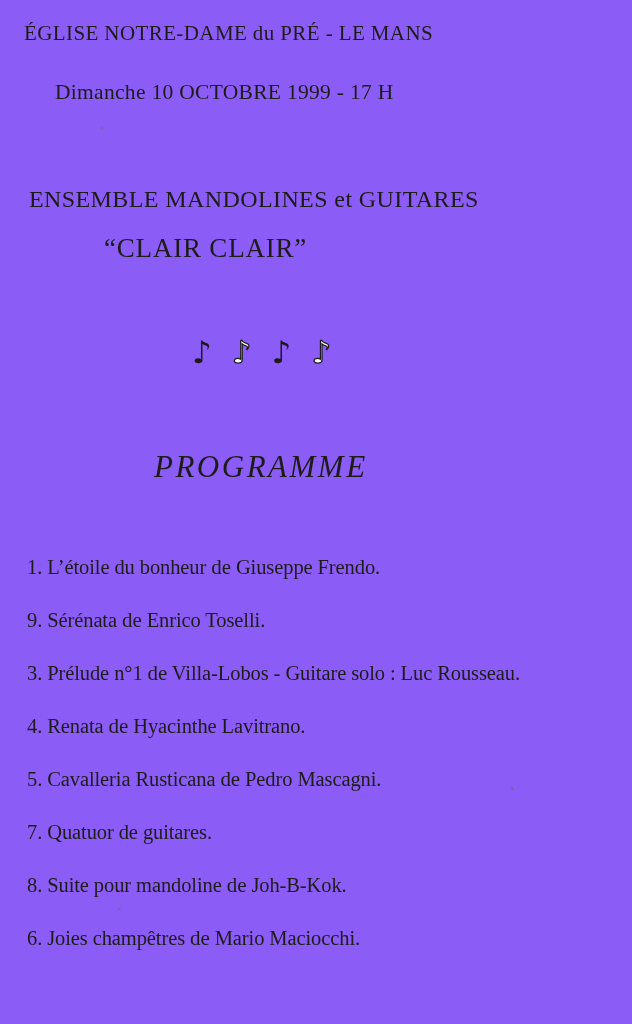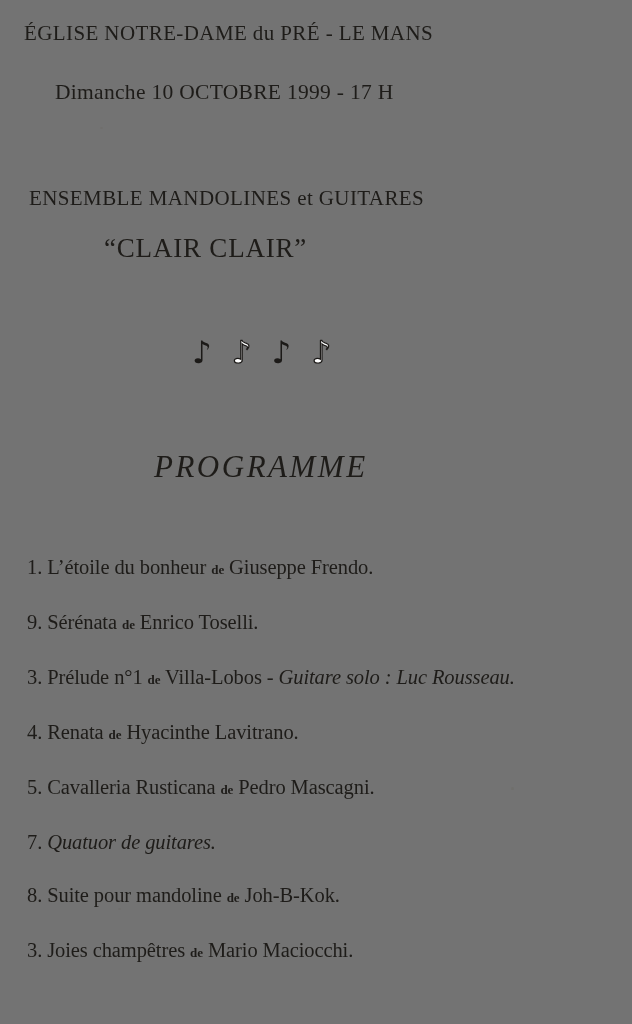--- a/index.html
+++ b/index.html
@@ -4,49 +4,49 @@
 <style>
   html,body{margin:0;padding:0;}
   body{
     width:632px;height:1024px;
     background:#e9e9e7;
     font-family:"Liberation Serif","DejaVu Serif",serif;
   }
   .page{
     position:relative;
     width:632px;height:1024px;
-    background:#737373;
+    background:#8b5cf6;
     color:#1e1c19;
     overflow:hidden;
   }
   .line{position:absolute;white-space:nowrap;}
   .church{left:24px;top:21px;font-size:21px;letter-spacing:0.4px;}
   .date{left:55px;top:80px;font-size:21.5px;letter-spacing:0.3px;text-align:center;}
-  .ensemble{left:29px;top:186px;font-size:21px;letter-spacing:0.4px;}
+  .ensemble{left:29px;top:186px;font-size:24px;letter-spacing:0.4px;}
   .group{left:104px;top:233px;font-size:27px;letter-spacing:0.8px;}
   .notes{
     position:absolute;left:192px;top:332px;
     display:flex;gap:20px;
     font-family:"DejaVu Sans",sans-serif;
     font-size:31px;line-height:40px;
   }
   .note{color:#1c1a18;}
   .note-outline{color:#8f8d8a;}
   @supports (-webkit-text-stroke: 1px black){
     .note-outline{color:#ffffff;-webkit-text-stroke:1.25px #1c1a18;}
   }
   .prog-title{left:154px;top:449px;font-size:31px;letter-spacing:2.5px;font-style:italic;}
   .prog-list{position:absolute;left:27px;top:557px;right:8px;}
   .prog-item{
     font-size:20.5px;line-height:21px;margin-bottom:32px;
     white-space:nowrap;letter-spacing:-0.1px;
   }
   .seg-normal{}
-  .seg-small{font-size:13px;font-weight:bold;}
-  .seg-italic{font-style:italic;margin-top:12px;}
+  .seg-small{font-size:21px;}
+  .seg-italic{margin-top:12px;}
   .speck{position:absolute;background:#6f6d6a;border-radius:50%;opacity:.55;}
   .speck1{left:100px;top:127px;width:3px;height:2px;}
   .speck2{left:511px;top:787px;width:3px;height:3px;opacity:.7;}
   .speck3{left:118px;top:908px;width:3px;height:2px;}
 </style>
 </head>
 <body>
 
 <div class="page">
   <div class="line church">ÉGLISE NOTRE-DAME du PRÉ - LE MANS</div>
@@ -61,18 +61,18 @@
     </div>
   <div class="line prog-title">PROGRAMME</div>
   <div class="prog-list">
       <div class="prog-item"><span class="seg-normal">1. L’étoile du bonheur </span><span class="seg-small">de</span><span class="seg-normal"> Giuseppe Frendo.</span></div>
       <div class="prog-item"><span class="seg-normal">9. Sérénata </span><span class="seg-small">de</span><span class="seg-normal"> Enrico Toselli.</span></div>
       <div class="prog-item"><span class="seg-normal">3. Prélude n°1 </span><span class="seg-small">de</span><span class="seg-normal"> Villa-Lobos - </span><span class="seg-italic">Guitare solo : Luc Rousseau.</span></div>
       <div class="prog-item"><span class="seg-normal">4. Renata </span><span class="seg-small">de</span><span class="seg-normal"> Hyacinthe Lavitrano.</span></div>
       <div class="prog-item"><span class="seg-normal">5. Cavalleria Rusticana </span><span class="seg-small">de</span><span class="seg-normal"> Pedro Mascagni.</span></div>
       <div class="prog-item"><span class="seg-normal">7. </span><span class="seg-italic">Quatuor de guitares.</span></div>
       <div class="prog-item"><span class="seg-normal">8. Suite pour mandoline </span><span class="seg-small">de</span><span class="seg-normal"> Joh-B-Kok.</span></div>
-      <div class="prog-item"><span class="seg-normal">3. Joies champêtres </span><span class="seg-small">de</span><span class="seg-normal"> Mario Maciocchi.</span></div>
+      <div class="prog-item"><span class="seg-normal">6. Joies champêtres </span><span class="seg-small">de</span><span class="seg-normal"> Mario Maciocchi.</span></div>
     </div>
   <div class="speck speck1"></div>
   <div class="speck speck2"></div>
   <div class="speck speck3"></div>
 </div>
 
 </body></html>

